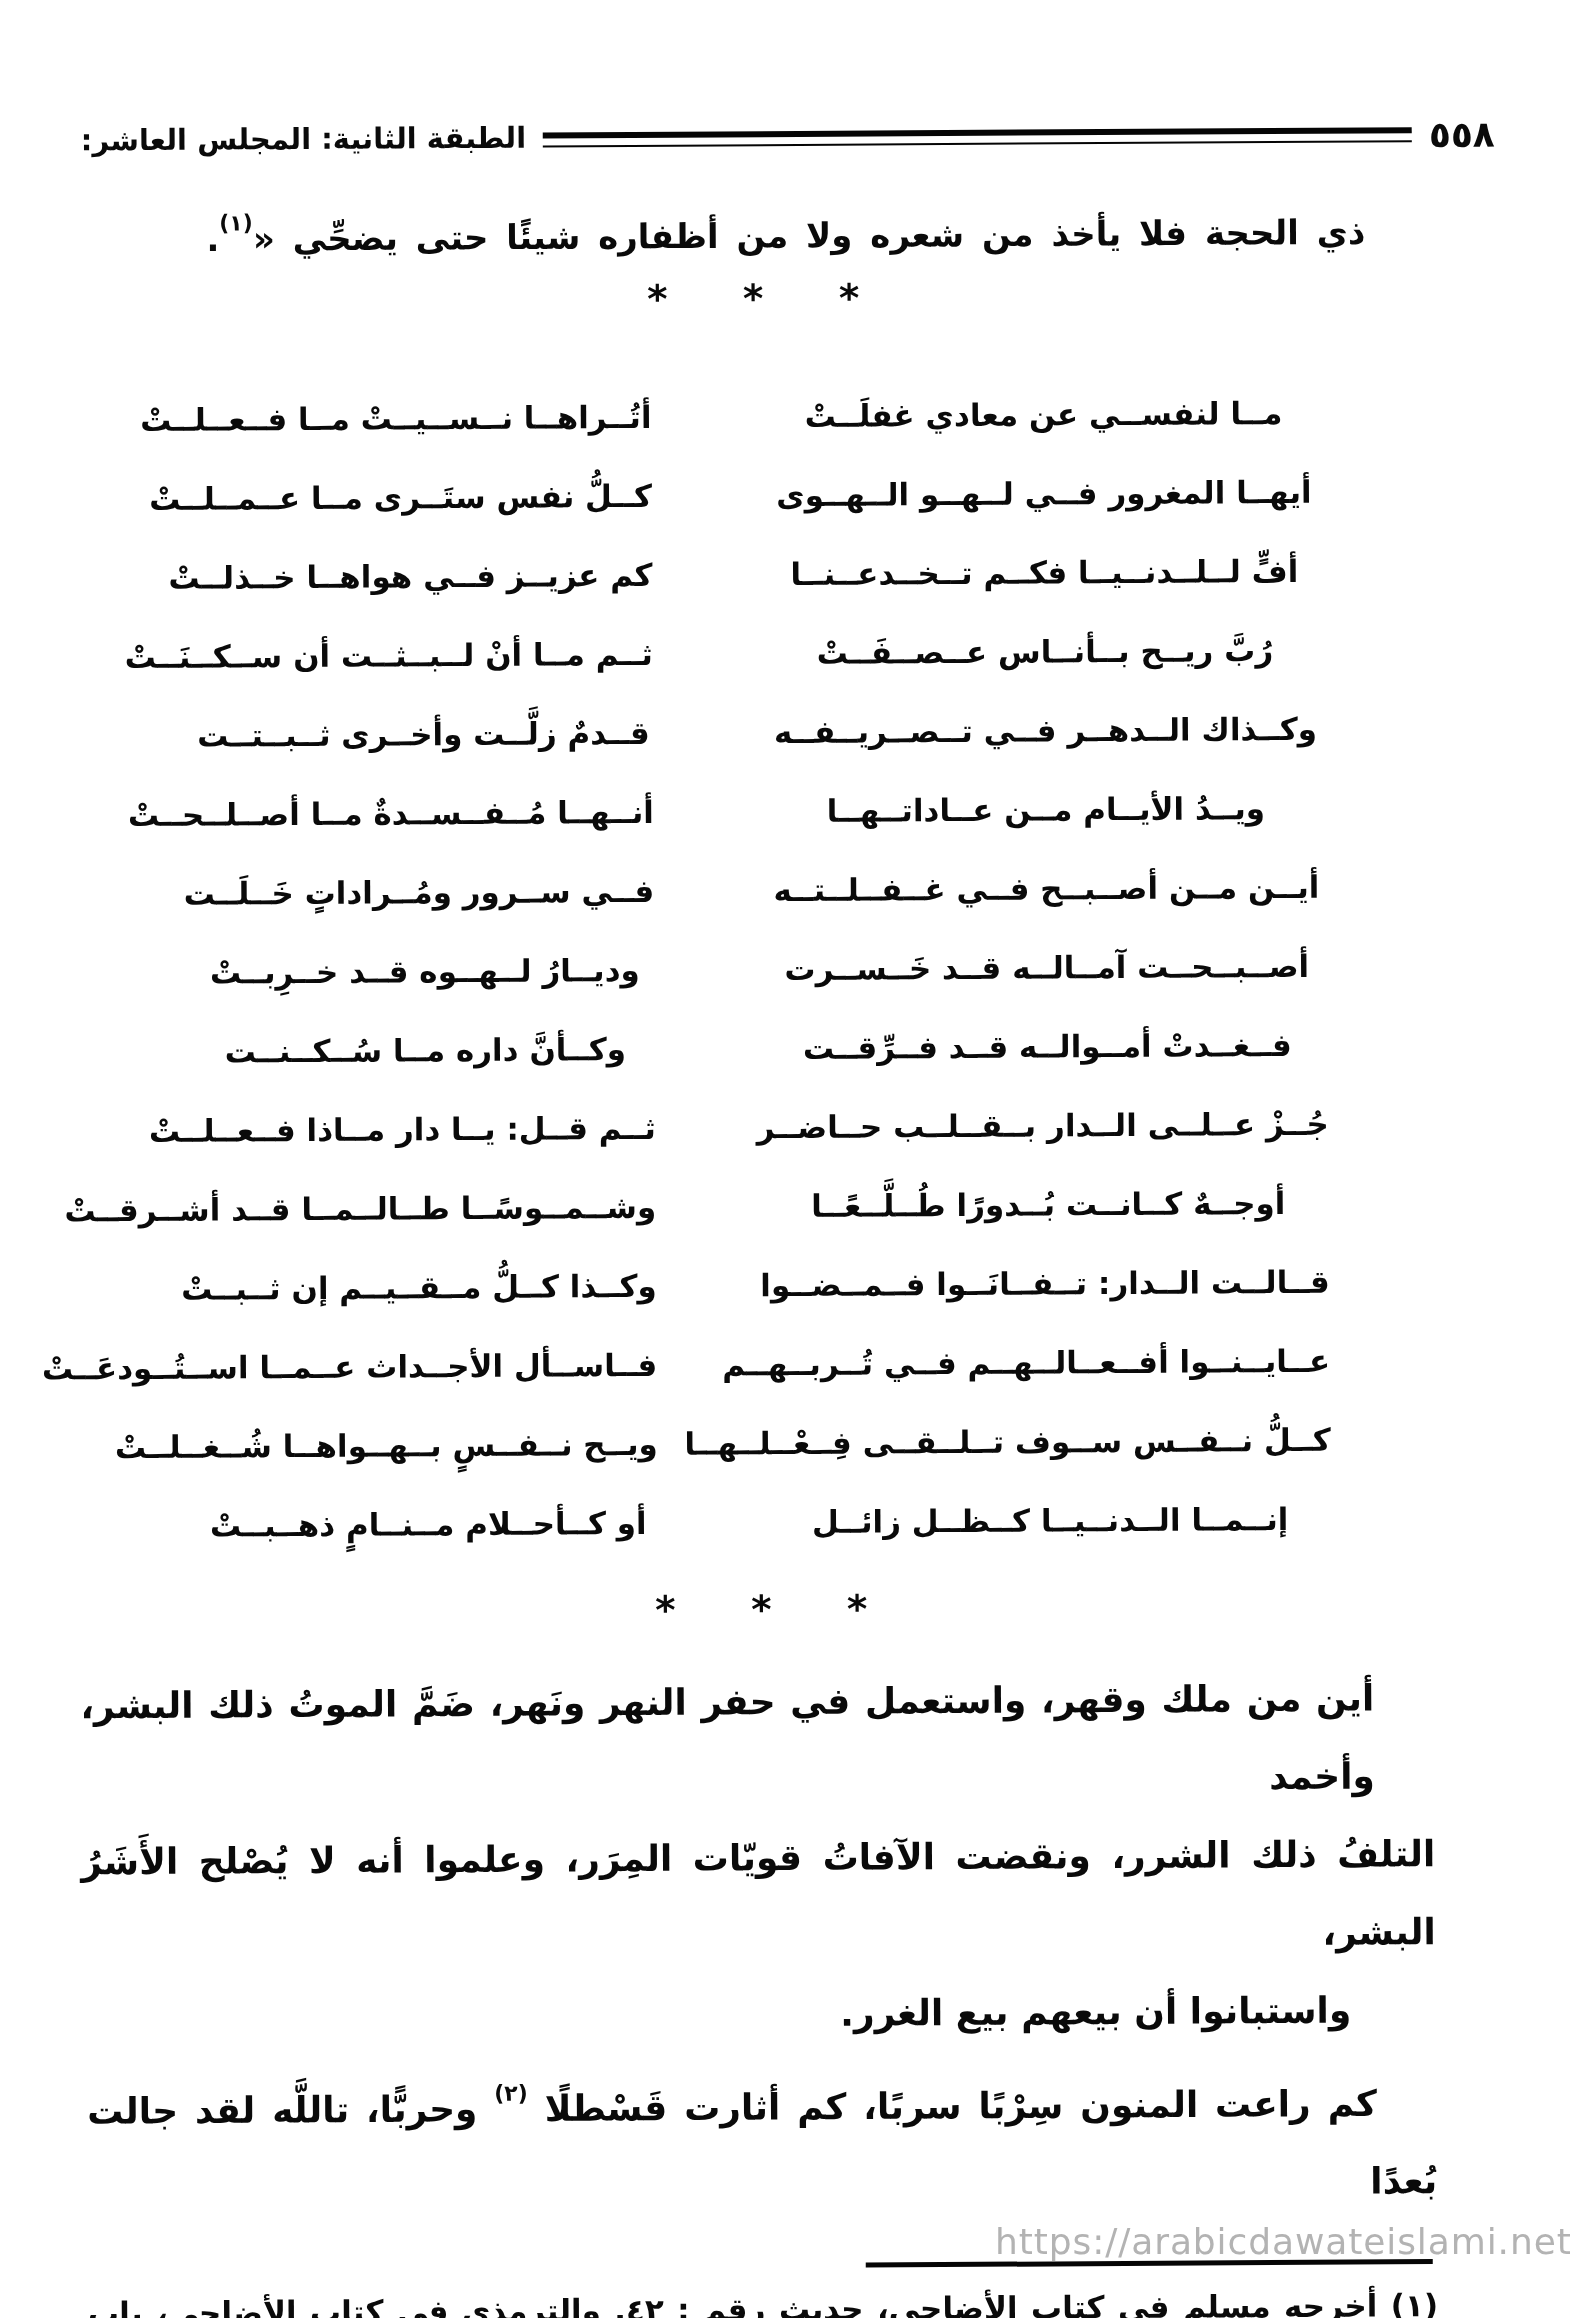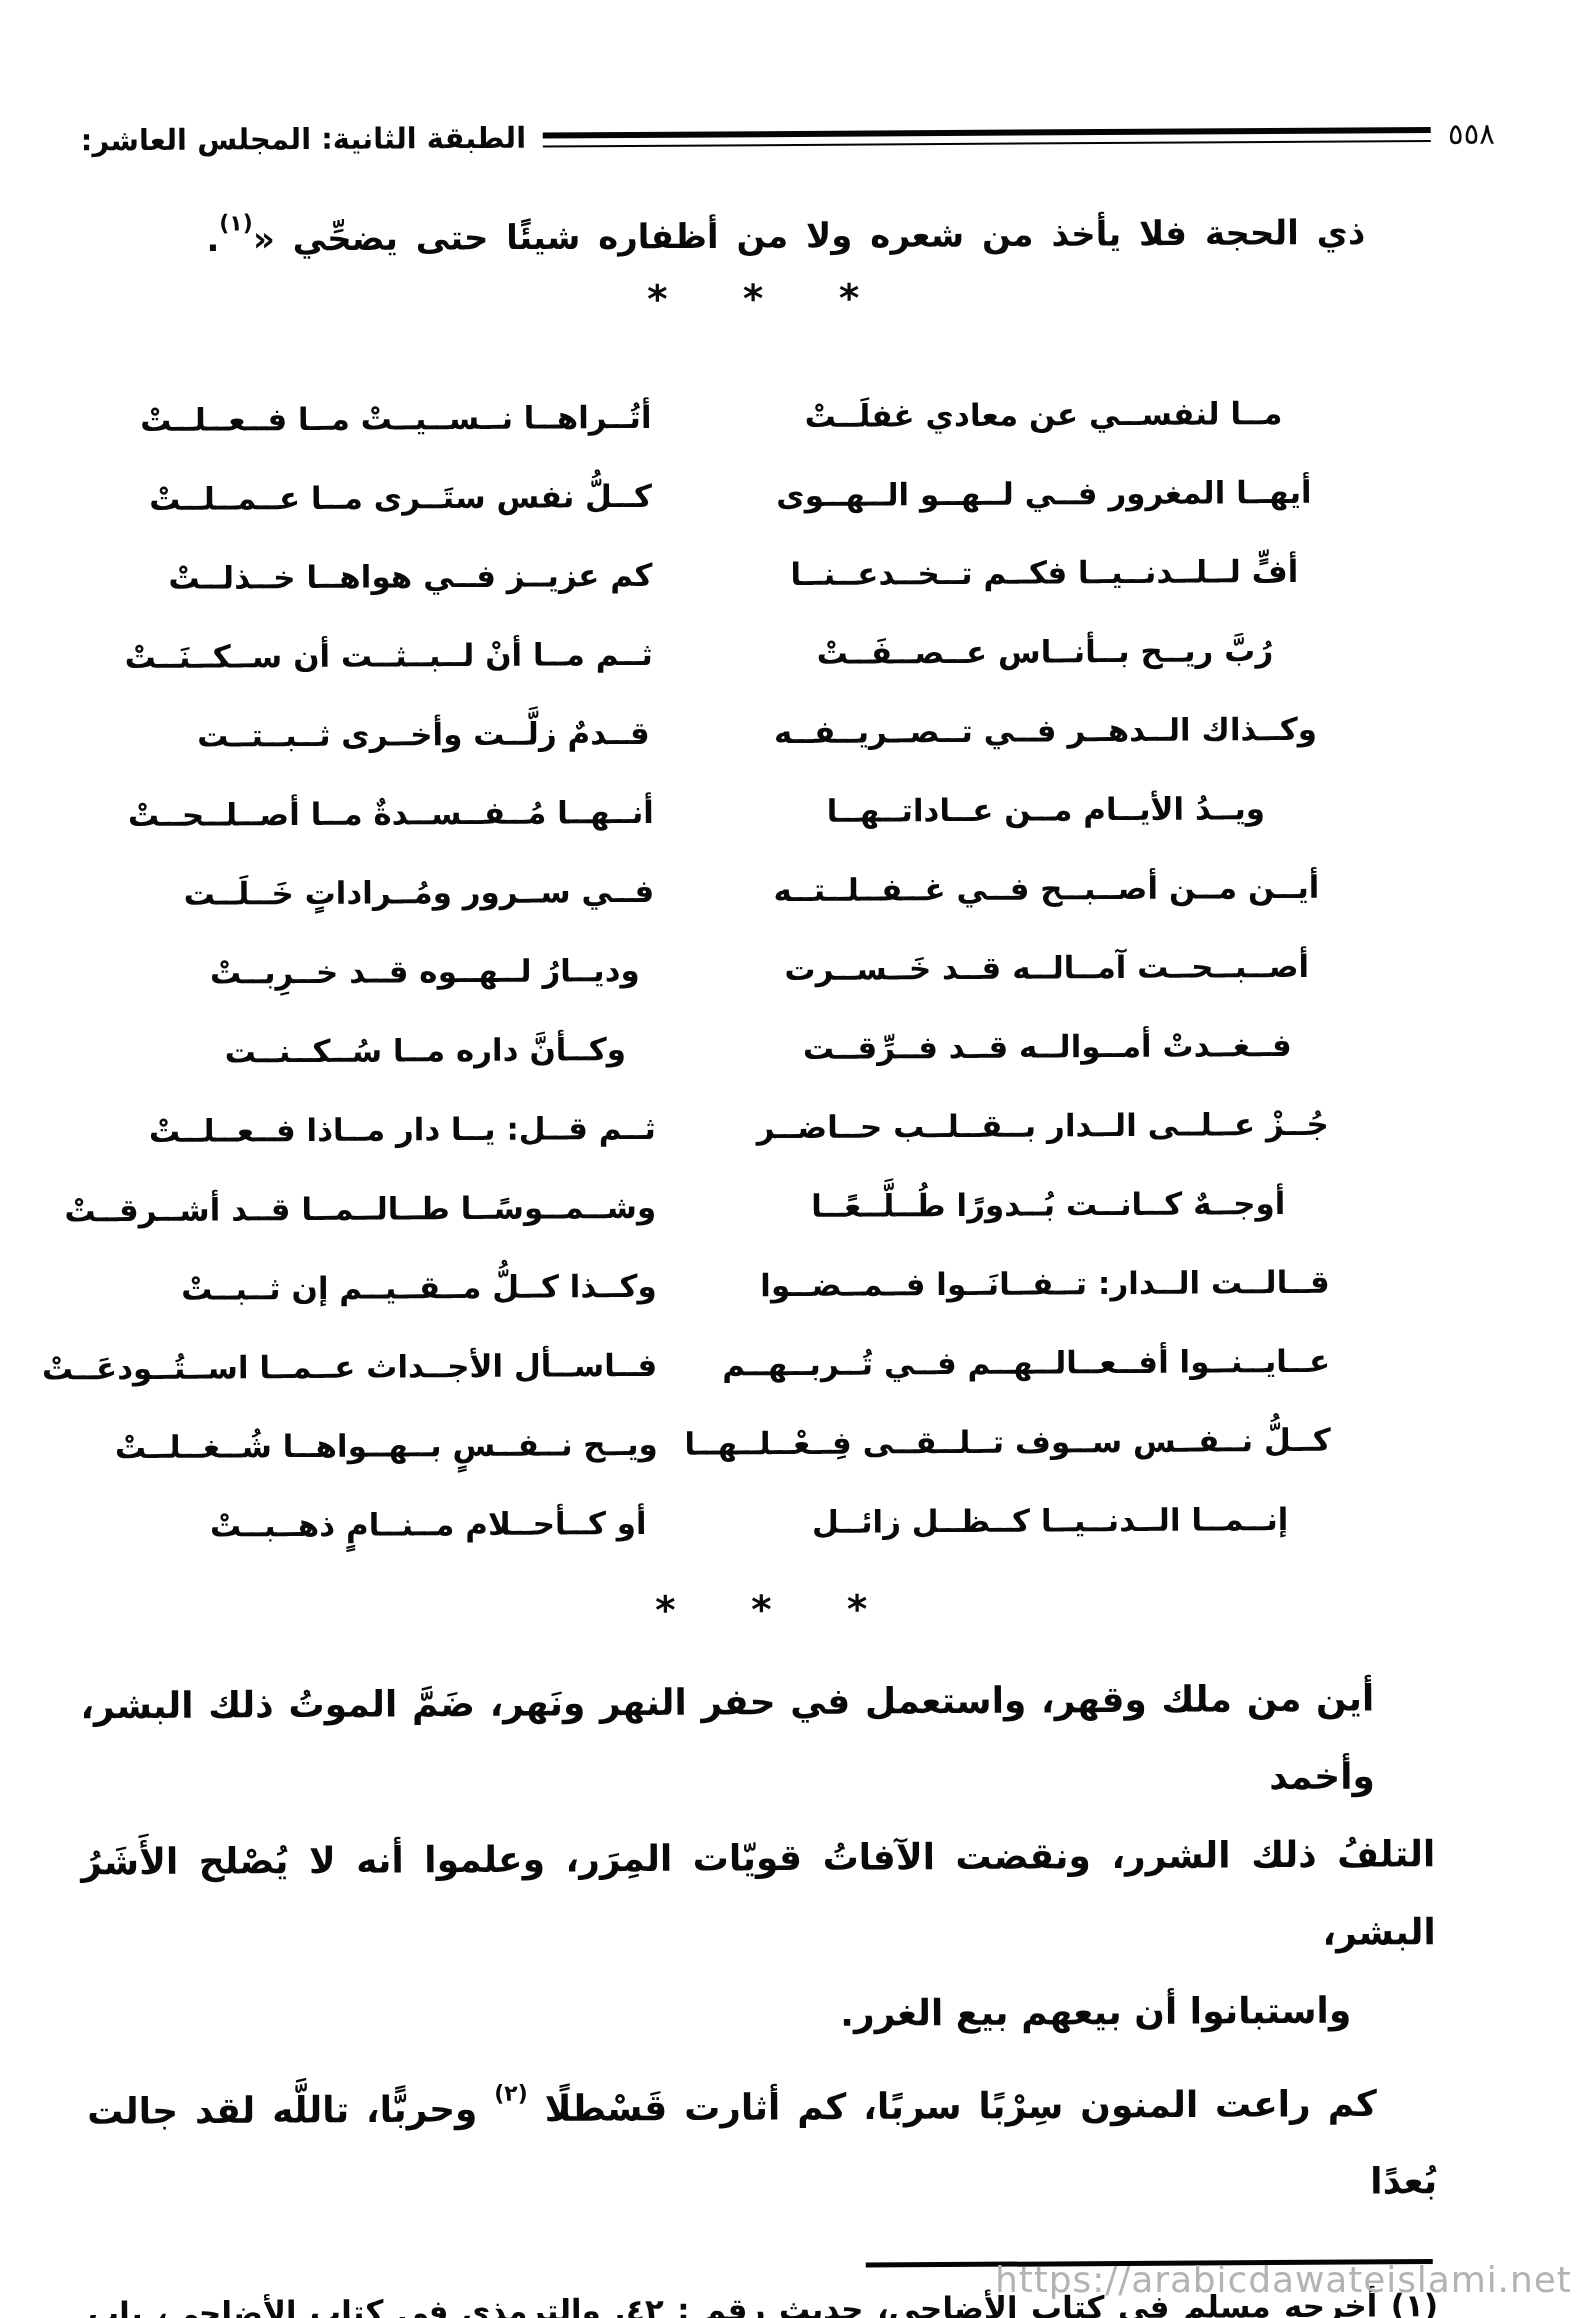--- a/index.html
+++ b/index.html
@@ -17,21 +17,21 @@
     transform: rotate(-0.35deg);
     transform-origin: 50% 50%;
   }
 
   
   .header {
     display: flex; align-items: center;
     margin: 119px 78px 0 87px;
     gap: 17px;
   }
-  .page-number { font-size: 29px; font-weight: normal; line-height: 1; letter-spacing: 1.7px; }
+  .page-number { font-size: 36px; font-weight: bold; line-height: 1; letter-spacing: 1.7px; }
   .header-rule { flex: 1; }
   .header-rule .rule-thick { height: 6px; background: #050505; }
   .header-rule .rule-thin  { height: 2.6px; background: #050505; margin-top: 6.8px; }
   .header-title { font-size: 29px; font-weight: bold; white-space: nowrap; padding-bottom: 5.1px; }
 
   
   .intro {
     margin: 36px 148px 0 77px;
     text-align: right;
     text-indent: 60px;
@@ -90,21 +90,20 @@
 
   
   .watermark {
     position: absolute;
     left: 995px; top: 2221px;
     direction: ltr;
     font-size: 36px;
     color: #b3b3b3;
     letter-spacing: 0.9px;
     font-weight: normal;
-    margin-top: 38px;
   }
 </style>
 </head>
 <body>
 
 <div class="page">
 
   <div class="header">
     <div class="page-number">٥٥٨</div>
     <div class="header-rule">

